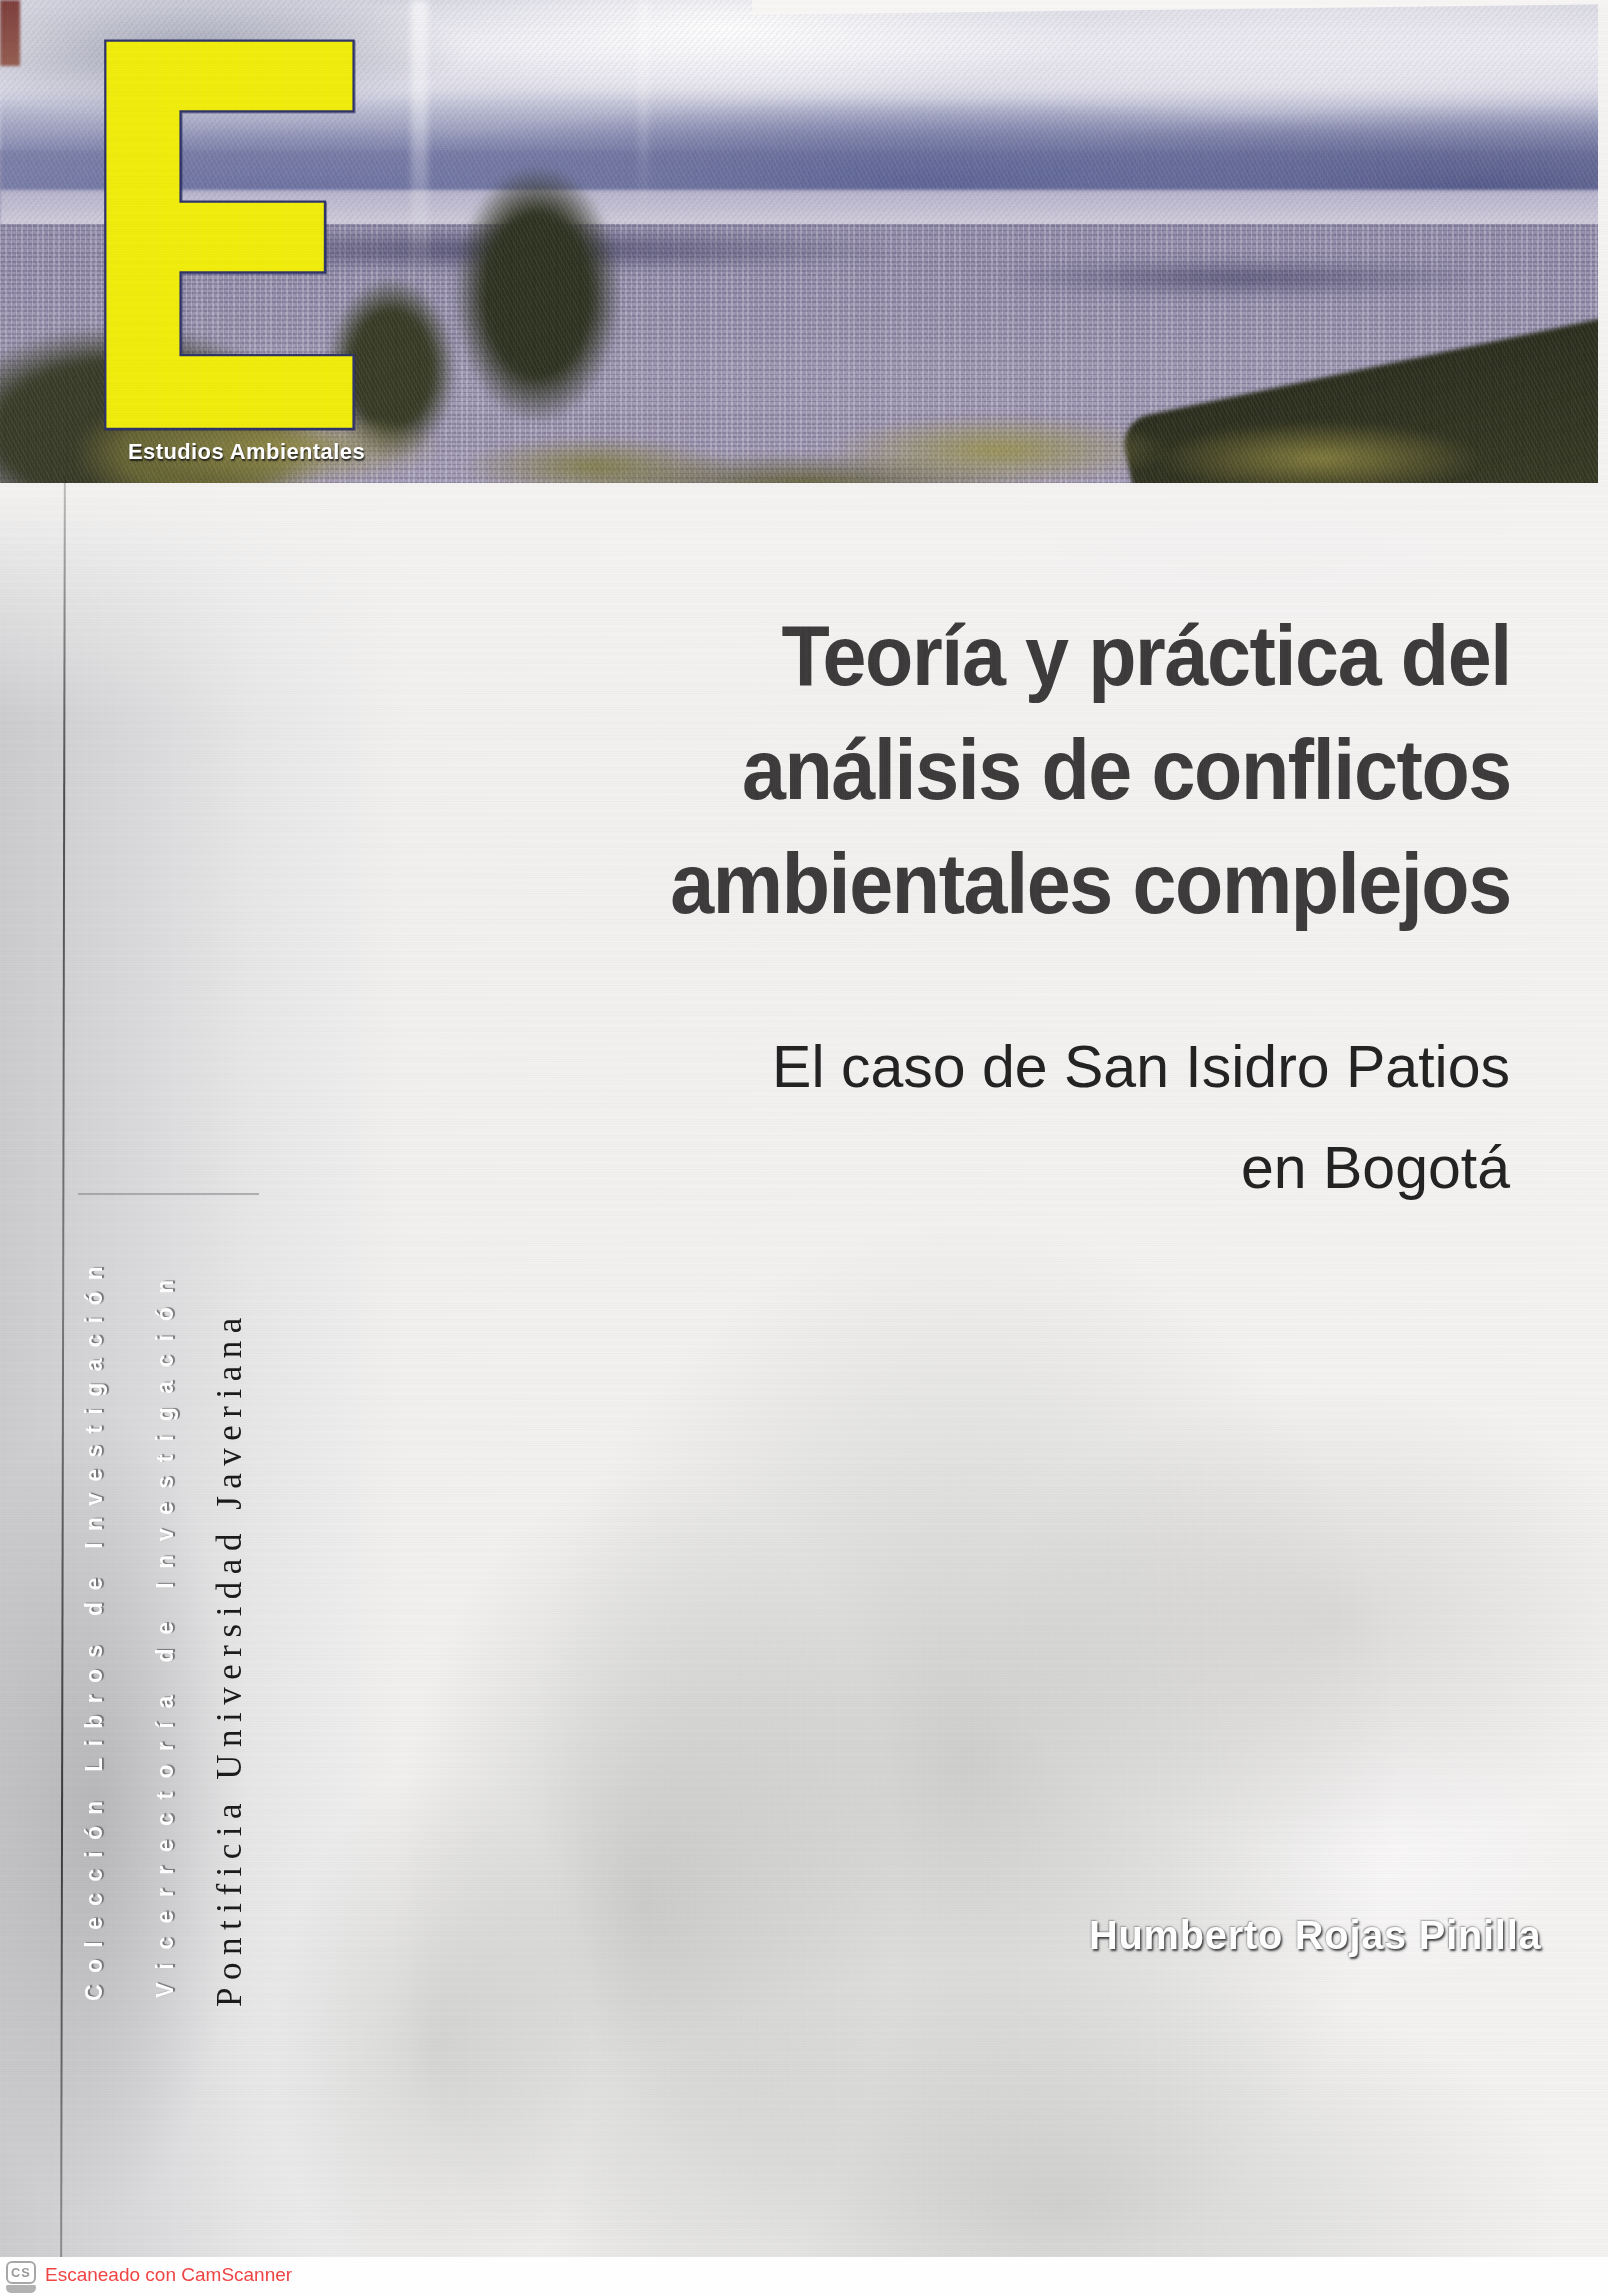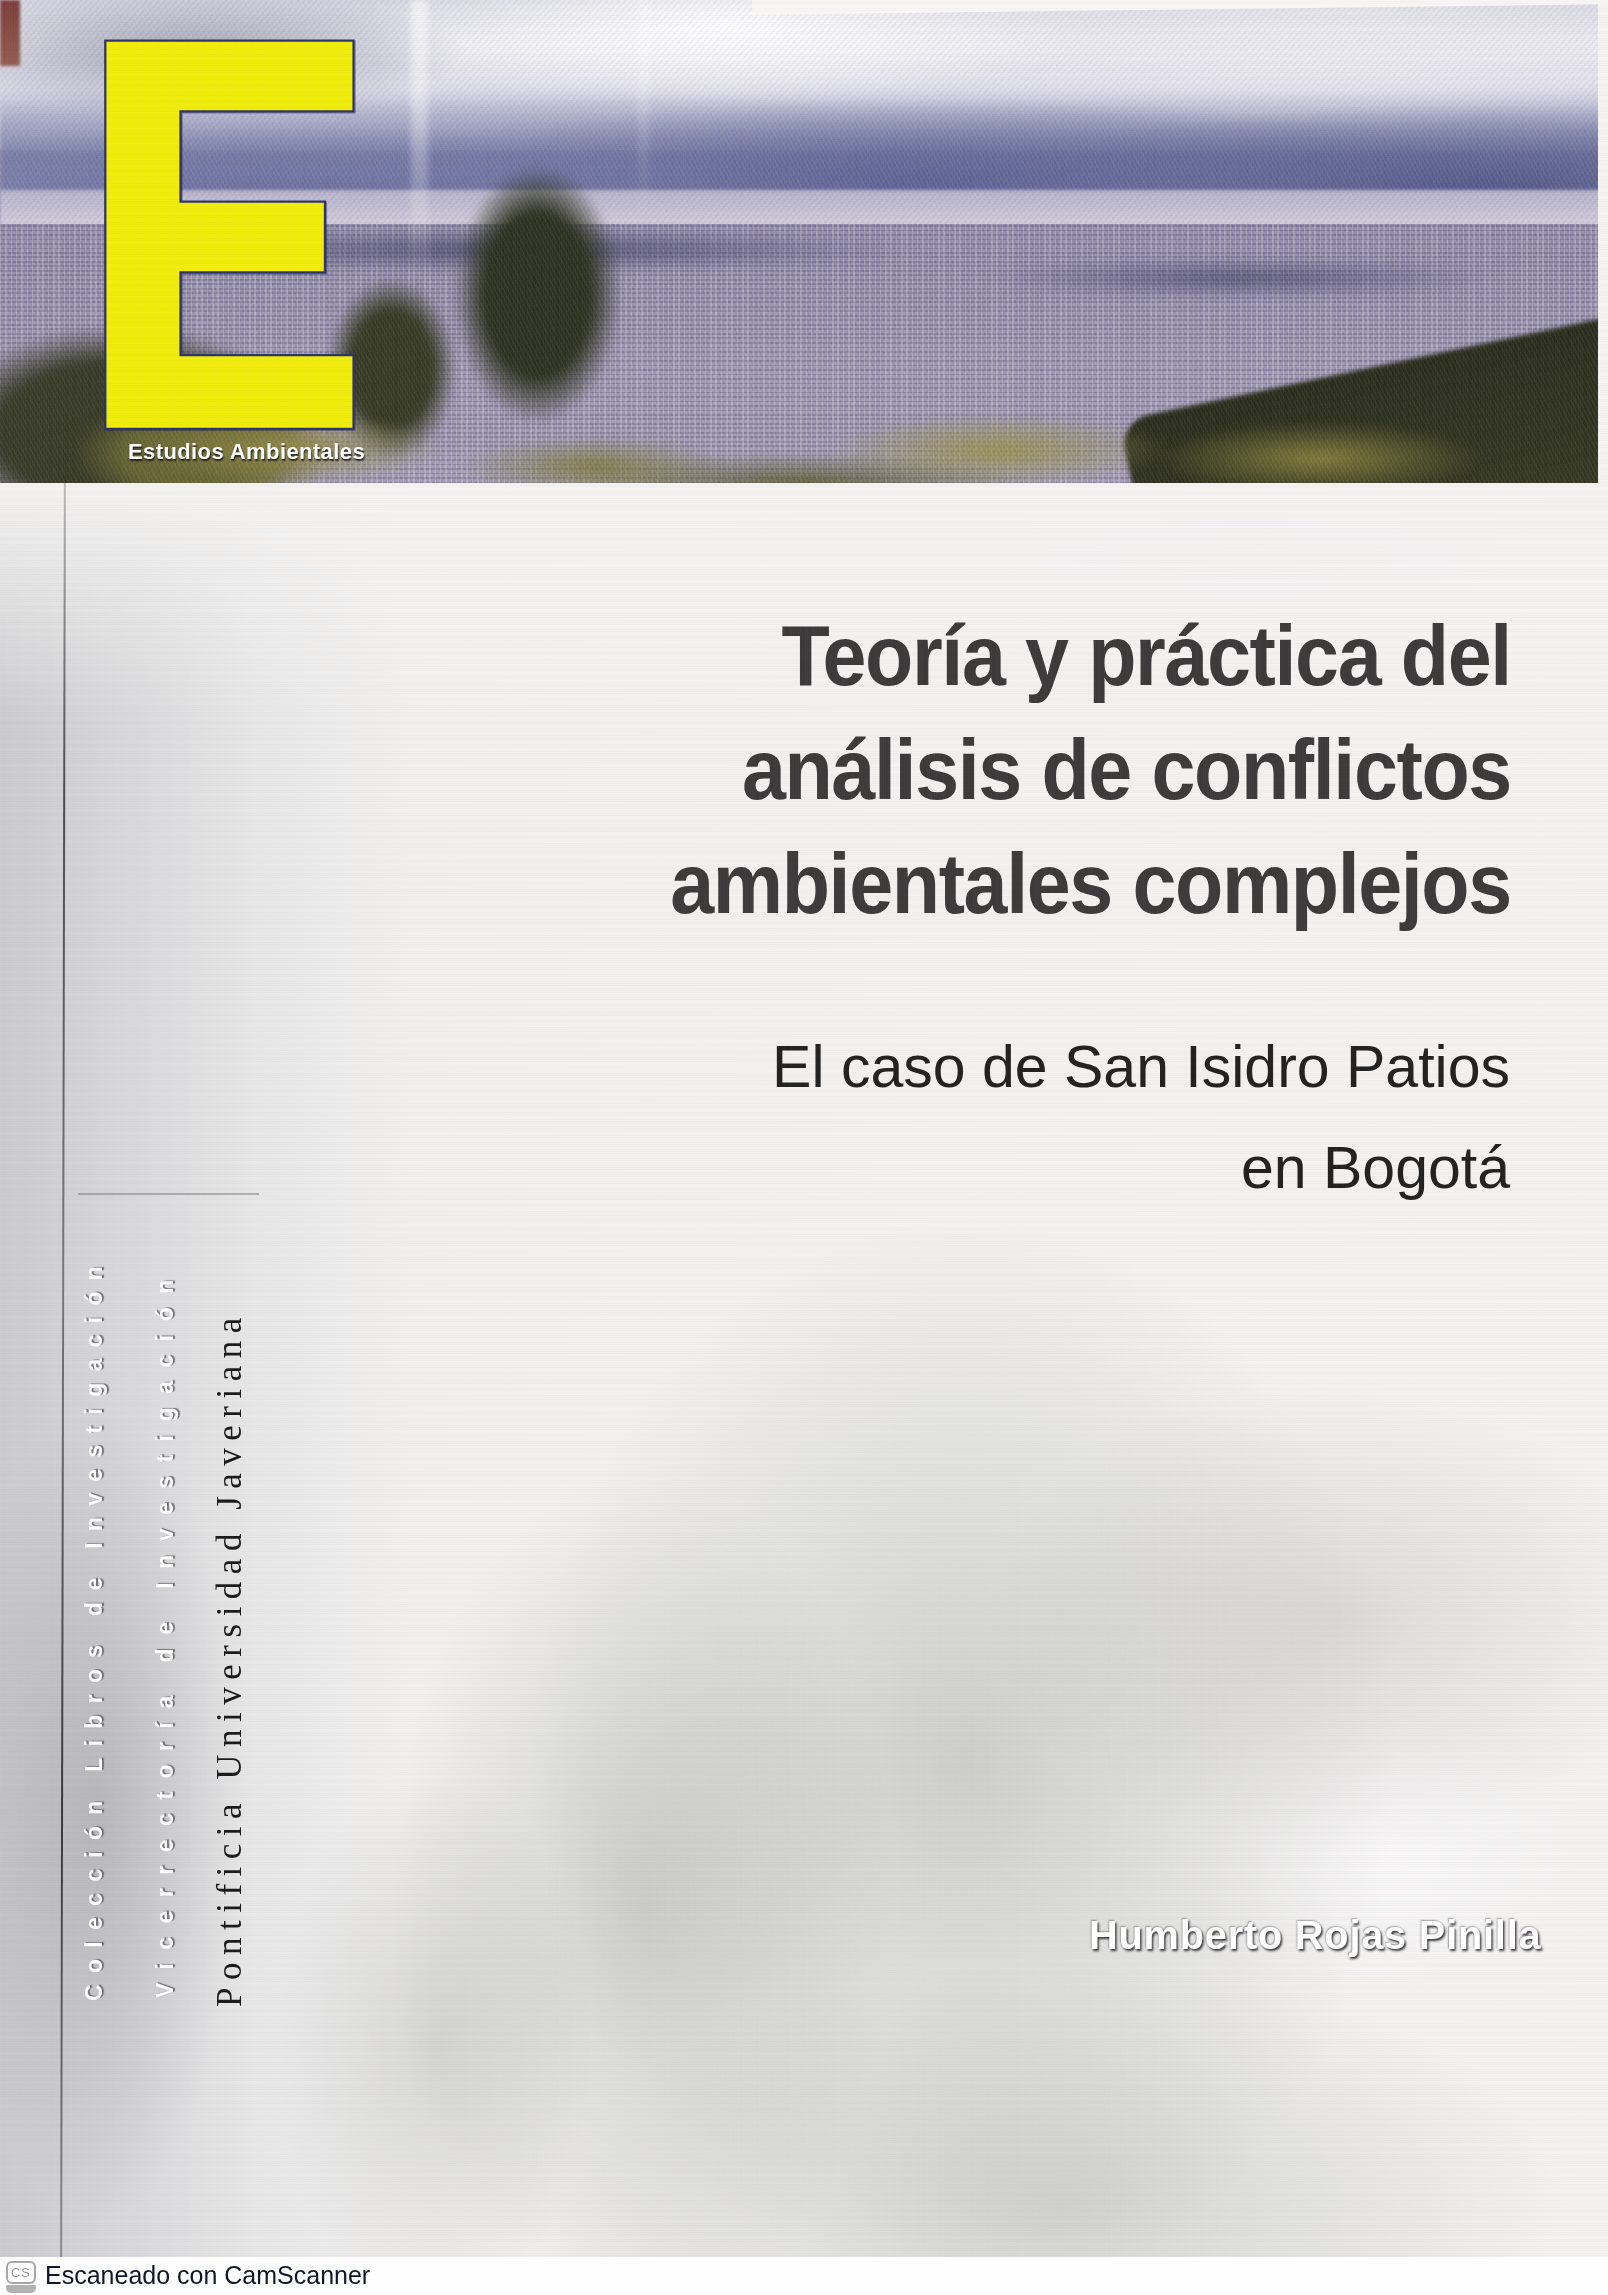--- a/index.html
+++ b/index.html
@@ -108,26 +108,26 @@
     font-family:"Liberation Serif",serif;font-size:35px;font-weight:500;}
 
   .grain{position:absolute;inset:0;pointer-events:none;
     background:
       repeating-linear-gradient(0deg, rgba(0,0,0,.015) 0 0.8px, transparent 0.8px 2.3px),
       repeating-linear-gradient(90deg, rgba(255,255,255,.02) 0 0.8px, transparent 0.8px 2.3px);}
 
   
   .scanbar{position:absolute;left:0;right:0;bottom:0;height:38px;background:#fefefe;}
   .cs-badge{position:absolute;left:6px;top:3.8px;width:25.6px;height:19.6px;border:2.3px solid #a8a7a7;
-    border-radius:6px;color:#9b9a9a;font-weight:normal;font-size:12.8px;line-height:19.6px;
+    border-radius:6px;color:#9b9a9a;font-weight:bold;font-size:12.8px;line-height:19.6px;
     text-align:center;letter-spacing:0.8px;background:#fff;}
   .cs-base{position:absolute;left:6px;top:28px;width:30px;height:8.3px;background:#b3b2b2;
     border-radius:1.5px 1.5px 5.3px 5.3px;}
   .scan-label{position:absolute;left:45px;top:0;height:38px;line-height:36px;
-    font-size:25px;color:#0f172a;}
+    font-size:19px;color:#ef4444;}
 </style>
 </head>
 <body>
 
 <div class="page">
 
   <div class="photo">
     <div class="photo-sky"></div>
     <div class="photo-mountains"></div>
     <div class="photo-cityband"></div>

